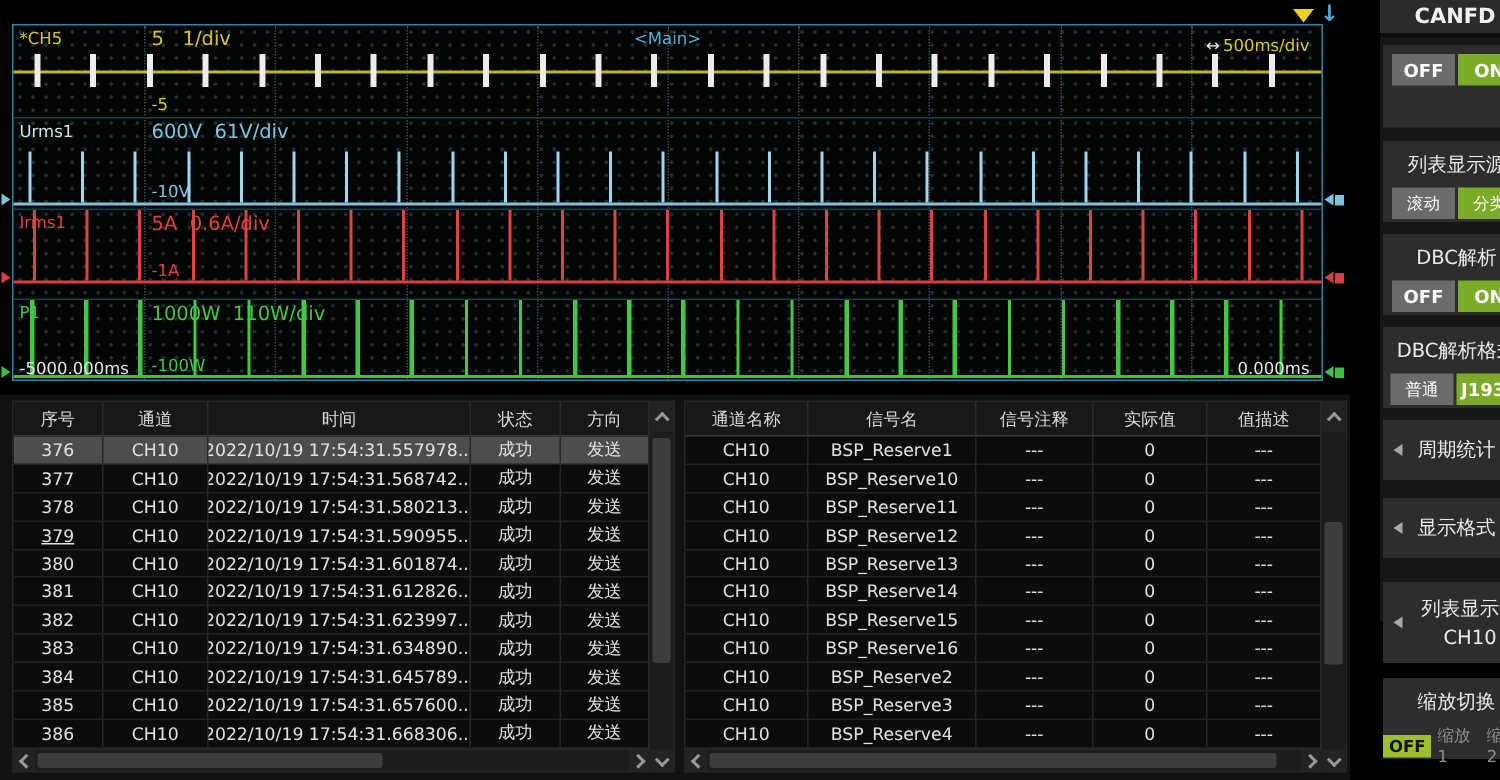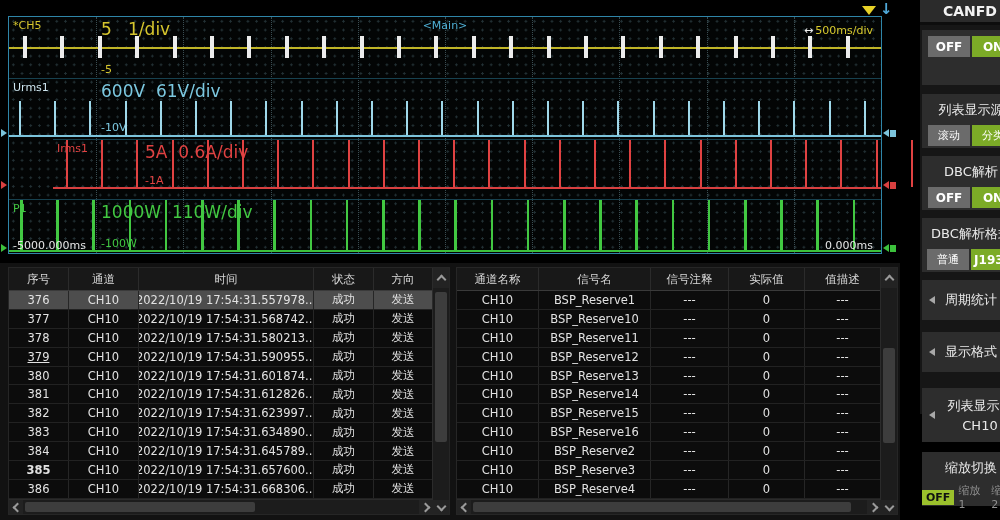--- a/index.html
+++ b/index.html
@@ -11,21 +11,21 @@
          border:1px solid #2f85a8;background:#030505;}
   .grid{position:absolute;inset:0;
         background-image:radial-gradient(#223034 1px, transparent 1.3px);
         background-size:8.7px 8.7px;}
   .vdiv{position:absolute;top:0;bottom:0;width:0;border-left:1px dotted #3a4d52;}
   .ch-section{position:absolute;left:0;right:0;}
   .sec-div{border-top:1px solid #17414f;}
   .baseline{position:absolute;left:0;right:0;height:2px;}
   .spike{position:absolute;}
   .ch-name{position:absolute;left:4px;top:2px;font-size:11px;}
-  .ch-scale{position:absolute;left:92px;top:2px;font-size:17px;}
+  .ch-scale{position:absolute;left:92px;top:2px;font-size:13px;}
   .ch-base-label{position:absolute;left:92px;font-size:11px;}
   .lbl-main{position:absolute;top:2px;left:50%;transform:translateX(-50%);
             color:#4fb0d6;font-size:11px;}
   .lbl-tb{position:absolute;top:7px;right:8px;font-size:11px;color:#d8ca2e;}
   .lbl-tb .arrows{color:#efefef;margin-right:2px;}
   .lbl-tstart{position:absolute;left:4px;bottom:1px;color:#e6e6e6;font-size:11px;}
   .lbl-tend{position:absolute;right:8px;bottom:1px;color:#e6e6e6;font-size:11px;}
   .trig-tri{position:absolute;width:0;height:0;border-left:7px solid transparent;
             border-right:7px solid transparent;border-top:9px solid #e8d227;}
   .trig-arrow{position:absolute;color:#4fa8d8;font-size:15px;font-weight:bold;line-height:14px;}
@@ -161,21 +161,21 @@
           <div class="spike" style="left: 643.6px; width: 2px; height: 34px; top: 22px; background: rgb(159, 216, 234);"></div>
           <div class="spike" style="left: 678.8px; width: 2px; height: 34px; top: 22px; background: rgb(159, 216, 234);"></div>
           <div class="spike" style="left: 714px; width: 2px; height: 34px; top: 22px; background: rgb(159, 216, 234);"></div>
           <div class="spike" style="left: 749.2px; width: 2px; height: 34px; top: 22px; background: rgb(159, 216, 234);"></div>
           <div class="spike" style="left: 784.4px; width: 2px; height: 34px; top: 22px; background: rgb(159, 216, 234);"></div>
           <div class="spike" style="left: 819.6px; width: 2px; height: 34px; top: 22px; background: rgb(159, 216, 234);"></div>
           <div class="spike" style="left: 854.8px; width: 2px; height: 34px; top: 22px; background: rgb(159, 216, 234);"></div>
         </div>
     </div>
 
-    <div class="ch-section sec-div" id="sec2" style="top:122px;height:60px;margin-left:44px;">
+    <div class="ch-section sec-div" id="sec2" style="top:122px;height:60px;">
       <span class="ch-name" style="color:#e04242;">Irms1</span>
       <span class="ch-scale" style="color:#e04242;"><span>5A</span>&nbsp;&nbsp;<span>0.6A/div</span></span>
       <span class="ch-base-label" style="color:#e04242;top:34px;">-1A</span>
       <div class="baseline" style="top:47px;background:#d84040;height:1.5px;"></div>
       <div class="spikes">
           <div class="spike" style="left: 13px; width: 2px; height: 47px; top: 0px; background: rgb(224, 66, 66);"></div>
           <div class="spike" style="left: 48.2px; width: 2px; height: 47px; top: 0px; background: rgb(224, 66, 66);"></div>
           <div class="spike" style="left: 83.4px; width: 2px; height: 47px; top: 0px; background: rgb(224, 66, 66);"></div>
           <div class="spike" style="left: 118.6px; width: 2px; height: 47px; top: 0px; background: rgb(224, 66, 66);"></div>
           <div class="spike" style="left: 153.8px; width: 2px; height: 47px; top: 0px; background: rgb(224, 66, 66);"></div>
@@ -328,21 +328,21 @@
             <div class="dt-cell" style="width: 59px;">发送</div>
           </div>
           <div class="dt-row">
             <div class="dt-cell" style="width: 60px;">384</div>
             <div class="dt-cell" style="width: 70px;">CH10</div>
             <div class="dt-cell" style="width: 175px;">2022/10/19 17:54:31.645789...</div>
             <div class="dt-cell" style="width: 60px;">成功</div>
             <div class="dt-cell" style="width: 59px;">发送</div>
           </div>
           <div class="dt-row">
-            <div class="dt-cell" style="width: 60px; font-weight: bold;">385</div>
+            <div class="dt-cell" style="width: 60px;">385</div>
             <div class="dt-cell" style="width: 70px;">CH10</div>
             <div class="dt-cell" style="width: 175px;">2022/10/19 17:54:31.657600...</div>
             <div class="dt-cell" style="width: 60px;">成功</div>
             <div class="dt-cell" style="width: 59px;">发送</div>
           </div>
           <div class="dt-row">
             <div class="dt-cell" style="width: 60px;">386</div>
             <div class="dt-cell" style="width: 70px;">CH10</div>
             <div class="dt-cell" style="width: 175px;">2022/10/19 17:54:31.668306...</div>
             <div class="dt-cell" style="width: 60px;">成功</div>

